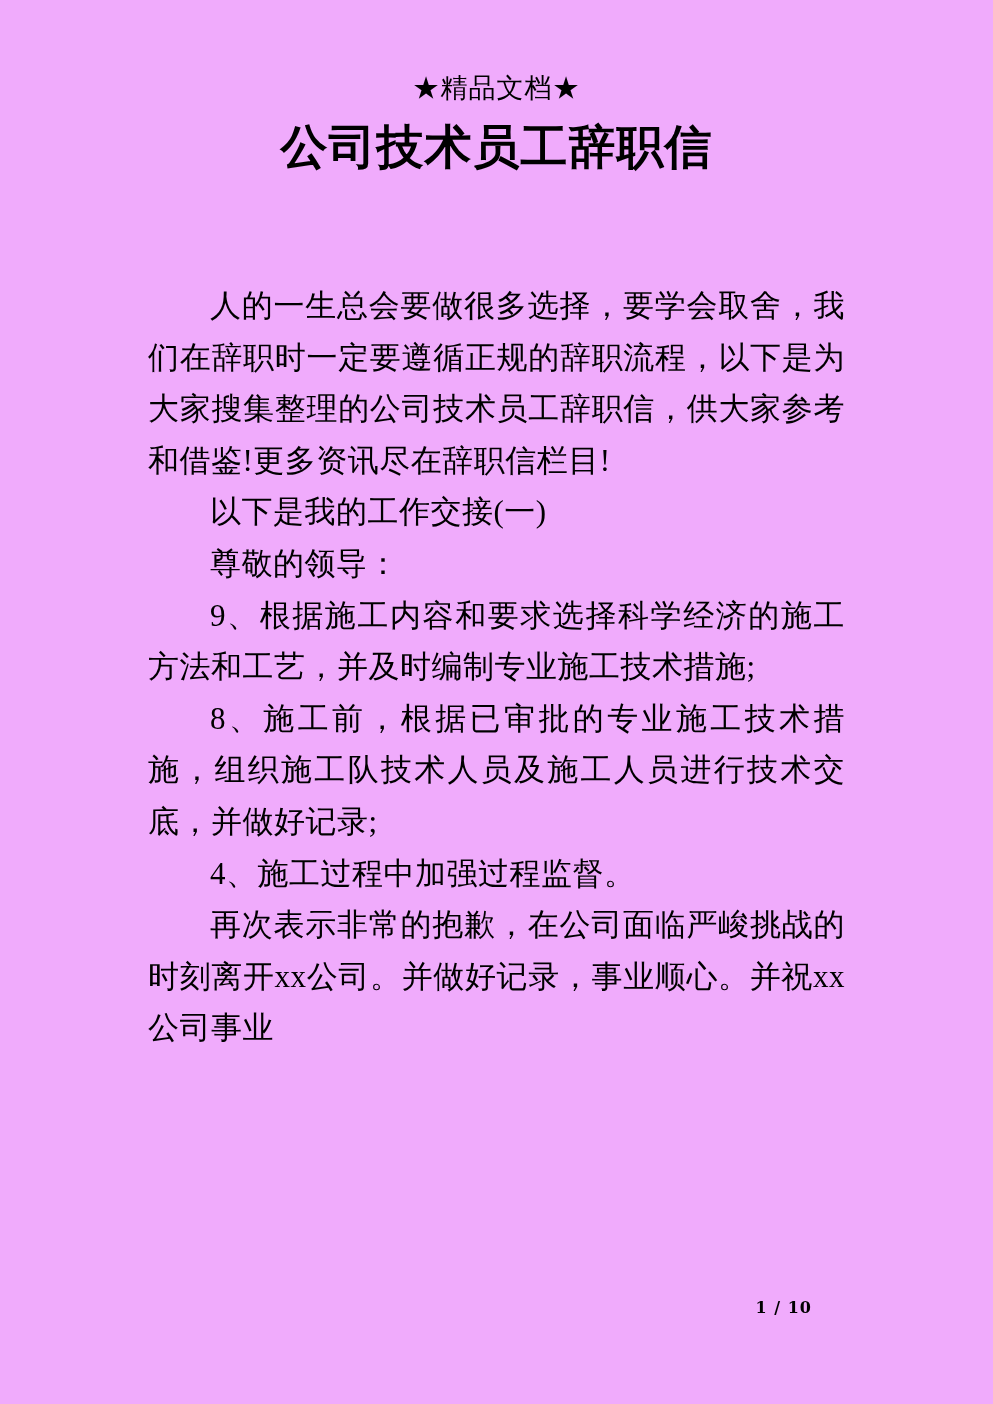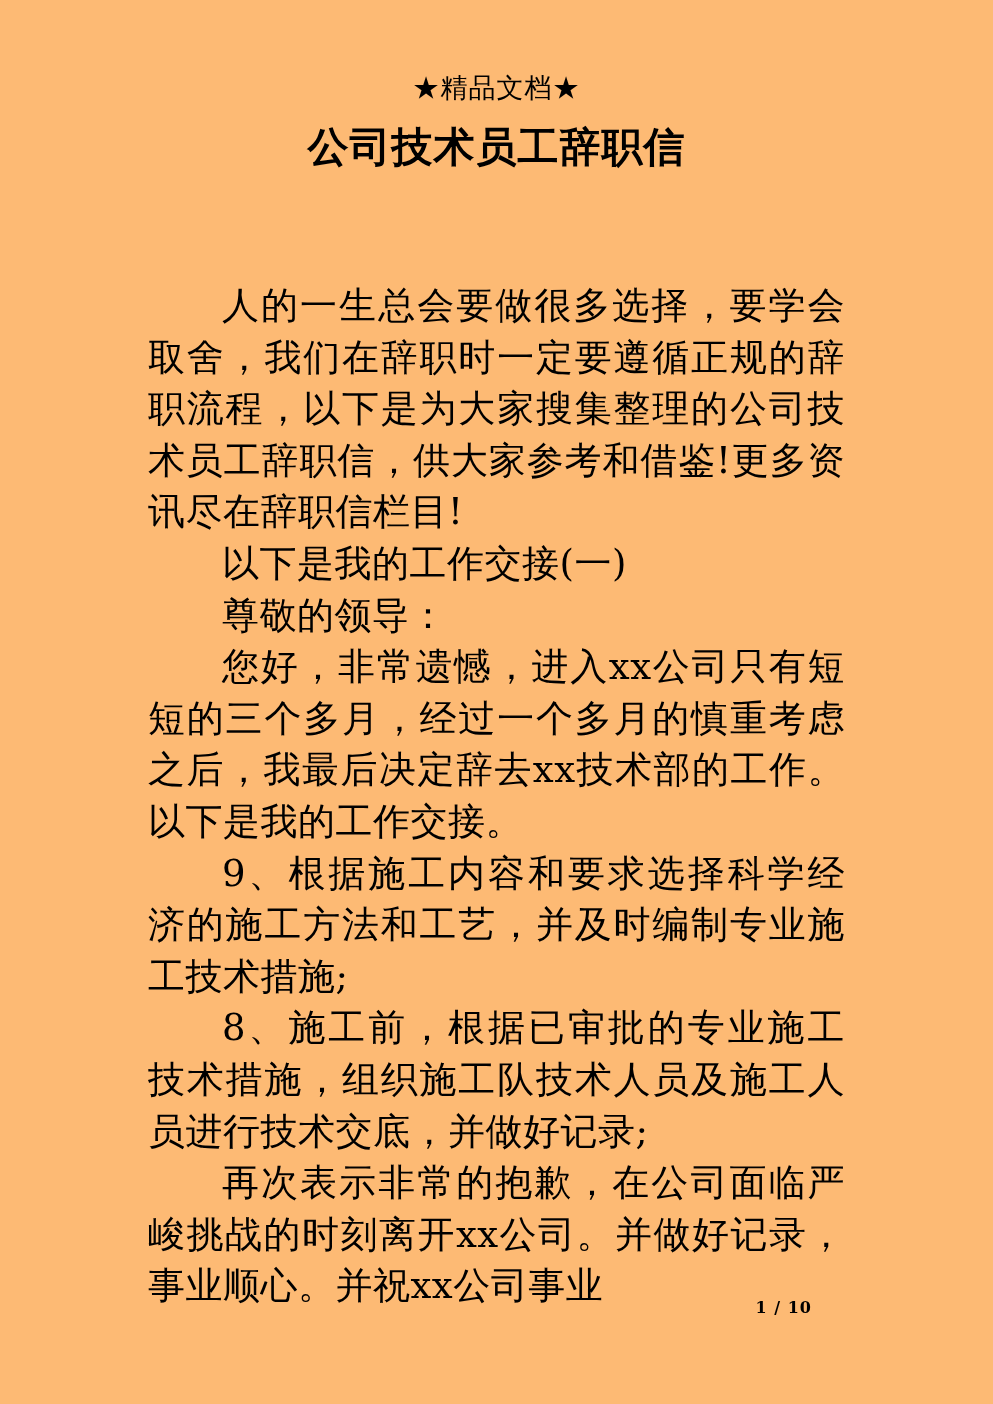--- a/index.html
+++ b/index.html
@@ -10,45 +10,46 @@
   body {
     width: 993px;
     height: 1404px;
     font-family: "DejaVu Serif", serif;
     color: #000000;
   }
   .page {
     position: relative;
     width: 993px;
     height: 1404px;
-    background: #fdba74;
+    background: #f0abfc;
     overflow: hidden;
   }
   .doc-header {
     padding-top: 70px;
     text-align: center;
     font-size: 27px;
     line-height: 36px;
     font-weight: 400;
     letter-spacing: 1px;
   }
   .doc-title {
     margin: 12px 0 0 0;
     text-align: center;
-    font-size: 41px;
+    font-size: 47px;
     line-height: 58px;
     font-weight: 700;
     letter-spacing: 1px;
   }
   .doc-body {
     margin: 104px 148px 0 148px;
-    font-size: 37px;
+    font-size: 31px;
     line-height: 51.6px;
     text-align: justify;
     letter-spacing: 0.5px;
+    font-family: Liberation Serif, serif;
   }
   .doc-body p {
     margin: 0;
     padding: 0;
     text-indent: 2em;
   }
   .doc-footer {
     position: absolute;
     top: 1297px;
     right: 181px;
@@ -64,21 +65,21 @@
 <div class="page">
 
   <div class="doc-header">★精品文档★</div>
 
   <h1 class="doc-title">公司技术员工辞职信</h1>
 
   <div class="doc-body">
     <p>人的一生总会要做很多选择，要学会取舍，我们在辞职时一定要遵循正规的辞职流程，以下是为大家搜集整理的公司技术员工辞职信，供大家参考和借鉴!更多资讯尽在辞职信栏目!</p>
     <p>以下是我的工作交接(一)</p>
     <p>尊敬的领导：</p>
-    <p>您好，非常遗憾，进入xx公司只有短短的三个多月，经过一个多月的慎重考虑之后，我最后决定辞去xx技术部的工作。以下是我的工作交接。</p>
     <p>9、根据施工内容和要求选择科学经济的施工方法和工艺，并及时编制专业施工技术措施;</p>
     <p>8、施工前，根据已审批的专业施工技术措施，组织施工队技术人员及施工人员进行技术交底，并做好记录;</p>
+    <p>4、施工过程中加强过程监督。</p>
     <p>再次表示非常的抱歉，在公司面临严峻挑战的时刻离开xx公司。并做好记录，事业顺心。并祝xx公司事业</p>
   </div>
 
   <div class="doc-footer">1 / 10</div>
 
 </div>
 
 </body></html>

